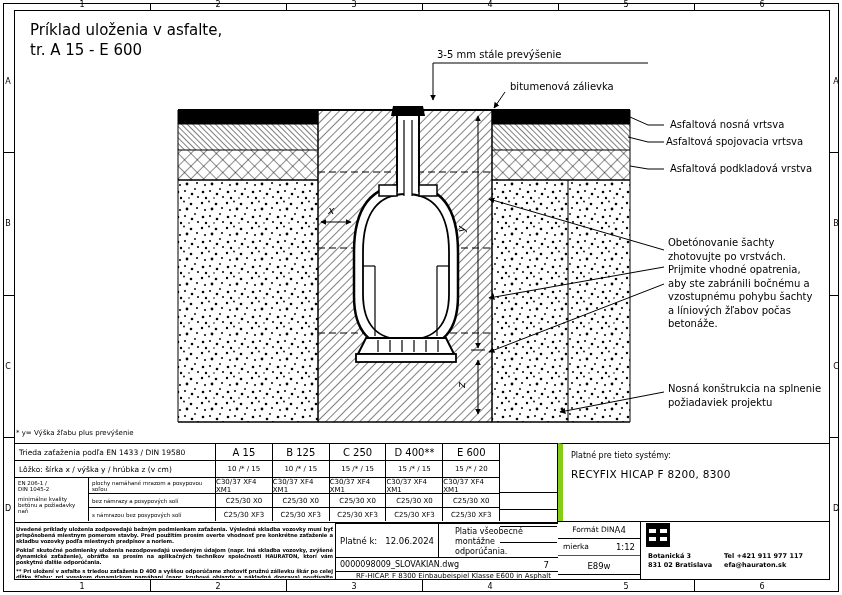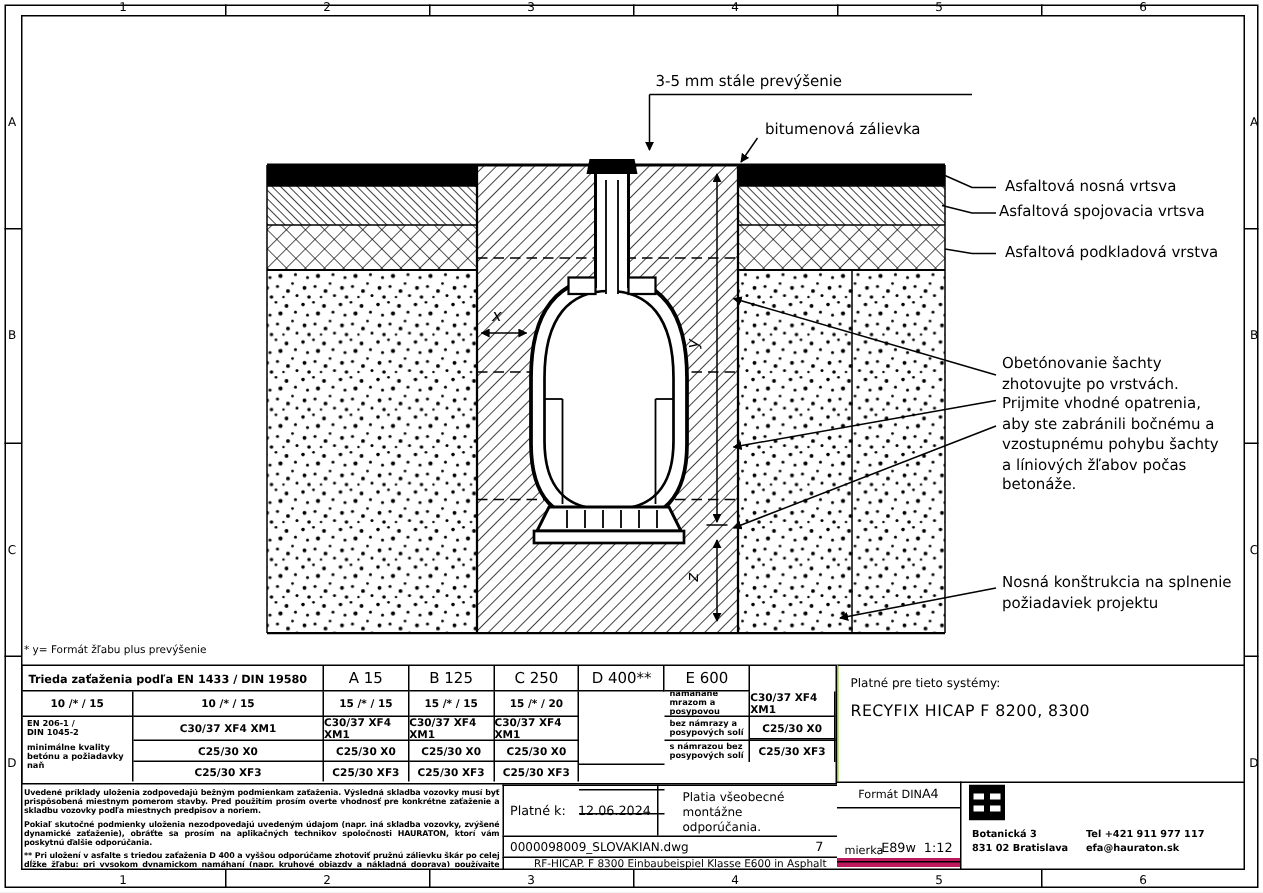--- a/index.html
+++ b/index.html
@@ -23,29 +23,29 @@
   .dimletter { font-style:italic; font-size:11px; }
   .rot { transform:rotate(-90deg); transform-origin:center; width:14px; height:14px; text-align:center; }
   .footnote { position:absolute; left:16px; top:429px; font-size:7px; }
   
   .tbl { position:absolute; left:14px; top:443px; width:544px; height:80px;
          border:1.5px solid #000; display:grid;
          grid-template-columns:74px 127px repeat(6,1fr);
          grid-template-rows:17px 17px 16px 14px 13px; }
   .tc { border-right:1px solid #000; border-bottom:1px solid #000;
         display:flex; align-items:center; justify-content:center;
-        overflow:hidden; font-size:7px; font-weight:bold; }
+        overflow:hidden; font-size:7px; font-weight:normal; }
   .tc.lab { justify-content:flex-start; padding-left:4px; font-size:7.5px; }
   .tc.hdr { font-size:10px; font-weight:normal; }
   .tc.sub { justify-content:flex-start; padding-left:3px; font-size:5.5px; }
   .tc.norm { flex-direction:column; align-items:flex-start; padding:2px 1px 0 3px; justify-content:flex-start; font-size:5.5px; line-height:6px; white-space:pre-line; }
   .tc.nr { border-right:none;margin-top:48px; } .tc.nb { border-bottom:none; }
   
   .cell { position:absolute; border-left:1px solid #000; border-top:1px solid #000; overflow:hidden; }
-  .sysbox { position:absolute; left:558px; top:443px; width:272px; height:78px; border-left:1px solid #84cc16; border-top:1.5px solid #000; }
+  .sysbox { position:absolute; left:558px; top:443px; width:272px; height:78px; border-left:5px solid #84cc16; border-top:1.5px solid #000; }
   .sysbox .l1 { position:absolute; left:8px; top:7px; font-size:8px; }
   .sysbox .l2 { position:absolute; left:8px; top:24px; font-size:10.5px; letter-spacing:0.3px; }
   .fineprint { position:absolute; left:16px; top:526px; width:317px; height:52px; overflow:hidden; }
   .fineprint p { font-size:5.3px; line-height:6px; font-weight:bold; text-align:justify; margin-bottom:3px; letter-spacing:-0.1px; }
   .logo-row { position:absolute; left:646px; top:523px; display:flex; align-items:center; gap:4px; }
   .wordmark { font-size:29px; font-weight:800; letter-spacing:-1.5px; line-height:28px; }
   .contact { position:absolute; font-size:6.5px; font-weight:bold; line-height:8.5px; white-space:pre-line; }
   svg.draw { position:absolute; left:0; top:0; pointer-events:none; }
 </style>
 </head>
@@ -207,49 +207,52 @@
       <path d="M664,125 L648,125 L630,117"></path>
       <path d="M664,142 L648,142 L628,137"></path>
       <path d="M664,169 L648,169 L630,166"></path>
       <path d="M664,250 L489,199" marker-end="url(#arr)"></path>
       <path d="M664,267 L489,298" marker-end="url(#arr)"></path>
       <path d="M664,284 L489,352" marker-end="url(#arr)"></path>
       <path d="M664,392 L560,412" marker-end="url(#arr)"></path>
     </g>
   </svg>
 
+  <div class="title">Príklad uloženia v asfalte,
+tr. A 15 - E 600</div>
 
   <div class="lbl nowrap" style="left:437px;top:48px">3-5 mm stále prevýšenie</div>
   <div class="lbl nowrap" style="left:510px;top:80px">bitumenová zálievka</div>
   <div class="lbl nowrap" style="left:670px;top:118px">Asfaltová nosná vrtsva</div>
   <div class="lbl nowrap" style="left:670px;top:162px">Asfaltová podkladová vrstva</div>
   <div class="lbl nowrap" style="left:666px;top:135px">Asfaltová spojovacia vrtsva</div>
   <div class="lbl" style="left:668px;top:236px;width:172px">Obetónovanie šachty
 zhotovujte po vrstvách.
 Prijmite vhodné opatrenia,
 aby ste zabránili bočnému a
 vzostupnému pohybu šachty
 a líniových žľabov počas
 betonáže.</div>
   <div class="lbl" style="left:668px;top:382px;width:178px">Nosná konštrukcia na splnenie
 požiadaviek projektu</div>
   <div class="abs dimletter" style="left:328px;top:204px">x</div>
   <div class="abs dimletter rot" style="left:455px;top:222px">y</div>
   <div class="abs dimletter rot" style="left:455px;top:378px">z</div>
-  <div class="footnote">* y= Formát žľabu plus prevýšenie</div>
+  <div class="footnote">* y= Výška žľabu plus prevýšenie</div>
 
   <div class="tbl">
     <div class="tc lab" style="grid-column:1/3">Trieda zaťaženia podľa EN 1433 / DIN 19580</div>
     <div class="tc hdr">A 15</div>
     <div class="tc hdr">B 125</div>
     <div class="tc hdr">C 250</div>
     <div class="tc hdr">D 400**</div>
     <div class="tc hdr">E 600</div>
     <div class="tc hdr nr">F 900</div>
 
+    <div class="tc lab" style="grid-column:1/3">Lôžko: šírka x / výška y / hrúbka z (v cm)</div>
     <div class="tc">10 /* / 15</div>
     <div class="tc">10 /* / 15</div>
     <div class="tc">15 /* / 15</div>
     <div class="tc">15 /* / 15</div>
     <div class="tc">15 /* / 20</div>
     <div class="tc nr"></div>
 
     <div class="tc norm nb" style="grid-row:3/6">
       <span style="white-space:pre-line">EN 206-1 /
 DIN 1045-2</span>
@@ -301,21 +304,21 @@
     <span style="font-size:8px">0000098009_SLOVAKIAN.dwg</span>
     <span style="font-size:8.5px">7</span>
   </div>
   <div class="cell" style="left:335px;top:571px;width:223px;height:9px;font-size:7px;line-height:8px;padding-left:20px">RF-HICAP. F 8300 Einbaubeispiel Klasse E600 in Asphalt</div>
 
   <div class="tickh" style="left:558px;top:521px;width:272px"></div>
   <div class="abs" style="left:558px;top:521px;width:82px;height:18px;border-bottom:1px solid #000;display:flex;align-items:center;justify-content:center;padding:0 5px">
     <span style="font-size:7.5px">Formát DIN</span>
     <span style="font-size:8.5px">A4</span>
   </div>
-  <div class="abs" style="left:558px;top:560px;width:82px;height:18px;border-bottom:6px solid #be185d;display:flex;align-items:center;justify-content:space-between;padding:0 5px">
+  <div class="abs" style="left:558px;top:538px;width:82px;height:18px;border-bottom:1px solid #be185d;display:flex;align-items:center;justify-content:space-between;padding:0 5px">
     <span style="font-size:7.5px">mierka</span>
     <span style="font-size:8.5px">1:12</span>
   </div>
   <div class="abs" style="left:558px;top:557px;width:82px;height:18px;border-bottom:1px solid #000;display:flex;align-items:center;justify-content:center;font-size:8.5px">E89w</div>
   <div class="tickv" style="left:640px;top:521px;height:59px"></div>
 
   <div class="logo-row">
     <svg width="24" height="24" viewBox="0 0 24 24">
       <rect x="0" y="0" width="24" height="24" fill="#000"></rect>
       <rect x="3" y="6" width="18" height="4" fill="#fff"></rect>

